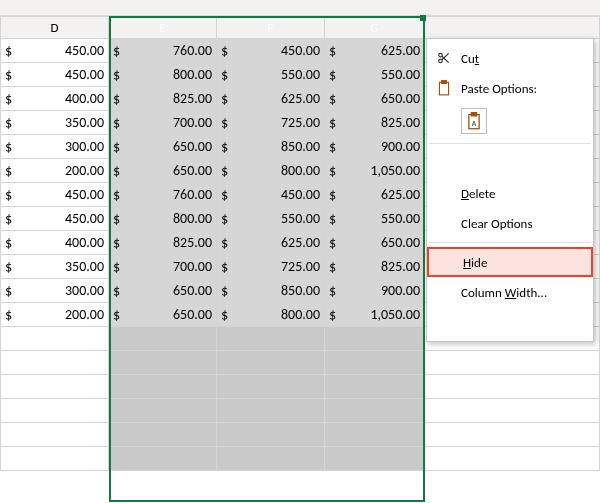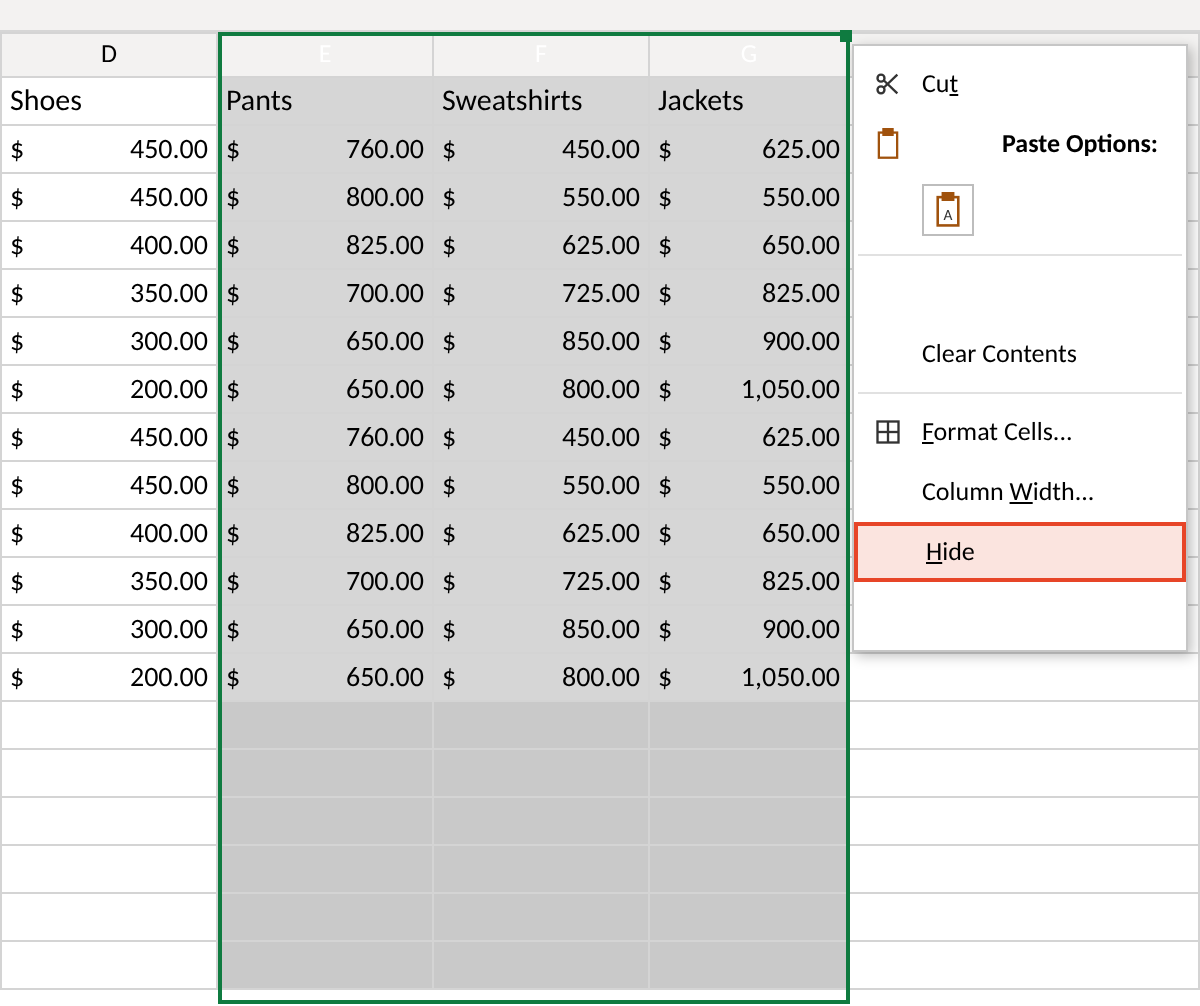--- a/index.html
+++ b/index.html
@@ -94,21 +94,21 @@
   }
   .sel-handle {
     position: absolute;
     right: -3px; top: -3px;
     width: 6px; height: 6px;
     background: #0f7b40;
   }
   
   .ctx {
     position: absolute;
-    top: 22px;
+    top: 38px;
     right: 6px;
     width: 168px;
     background: #fff;
     border: 1px solid #c6c6c6;
     box-shadow: 2px 2px 6px rgba(0,0,0,.25);
     padding: 4px 0;
     font-size: 13px;
   }
   .ctx-item {
     display: flex;
@@ -129,21 +129,21 @@
   .ctx-sub {
     padding-left: 34px;
     height: 36px;
     display: flex; align-items: center;
   }
   .paste-opt-box {
     width: 26px; height: 26px;
     border: 1px solid #bdbdbd;
     display: flex; align-items: center; justify-content: center;
   }
-  .bold { font-weight: 700; margin-left: 40px; }
+  .bold { font-weight: 400; }
   .hide-highlight {
     border: 2px solid #e74528;
     background: #fbe4df;
   }
 </style>
 </head>
 <body>
 
 <div class="toolbar-frag"></div>
 
@@ -160,27 +160,20 @@
       <tr>
         <th>D</th>
         <th class="sel-head">E</th>
         <th class="sel-head">F</th>
         <th class="sel-head">G</th>
         <th></th>
       </tr>
     </thead>
     <tbody id="gridbody">
         <tr>
-          <td class="header-cell">Shoes</td>
-          <td class="header-cell sel-data">Pants</td>
-          <td class="header-cell sel-data">Sweatshirts</td>
-          <td class="header-cell sel-data">Jackets</td>
-          <td class="padcell"></td>
-        </tr>
-        <tr>
           <td>
             <div class="cur">
               <span class="sym">$</span>
               <span class="val">450.00</span>
             </div>
           </td>
           <td class="sel-data">
             <div class="cur">
               <span class="sym">$</span>
               <span class="val">760.00</span>
@@ -576,37 +569,31 @@
           <text x="12" y="22" font-size="12" fill="#333" text-anchor="middle" stroke="none">A</text>
         </svg>
     </div>
   </div>
   <div class="ctx-sep"></div>
   <div class="ctx-item">
     <span class="ctx-ico"></span>
   </div>
   <div class="ctx-item">
     <span class="ctx-ico"></span>
-    <span class="ctx-label">Clear Contents</span>
+    <span class="ctx-label"><u>D</u>elete</span>
+  </div>
+  <div class="ctx-item">
+    <span class="ctx-ico"></span>
+    <span class="ctx-label">Clear Options</span>
   </div>
   <div class="ctx-sep"></div>
-  <div class="ctx-item">
-    <span class="ctx-ico">
-      <svg width="14" height="14" viewBox="0 0 24 24" fill="none" stroke="#333" stroke-width="2">
-          <rect x="3" y="3" width="18" height="18"></rect>
-          <line x1="3" y1="12" x2="21" y2="12"></line>
-          <line x1="12" y1="3" x2="12" y2="21"></line>
-        </svg>
-    </span>
-    <span class="ctx-label"><u>F</u>ormat Cells...</span>
-  </div>
-  <div class="ctx-item">
-    <span class="ctx-ico"></span>
-    <span class="ctx-label">Column <u>W</u>idth...</span>
-  </div>
   <div class="ctx-item hide-highlight">
     <span class="ctx-ico"></span>
     <span class="ctx-label"><u>H</u>ide</span>
   </div>
   <div class="ctx-item">
     <span class="ctx-ico"></span>
+    <span class="ctx-label">Column <u>W</u>idth...</span>
+  </div>
+  <div class="ctx-item">
+    <span class="ctx-ico"></span>
   </div>
 </div>
 
 </body></html>

